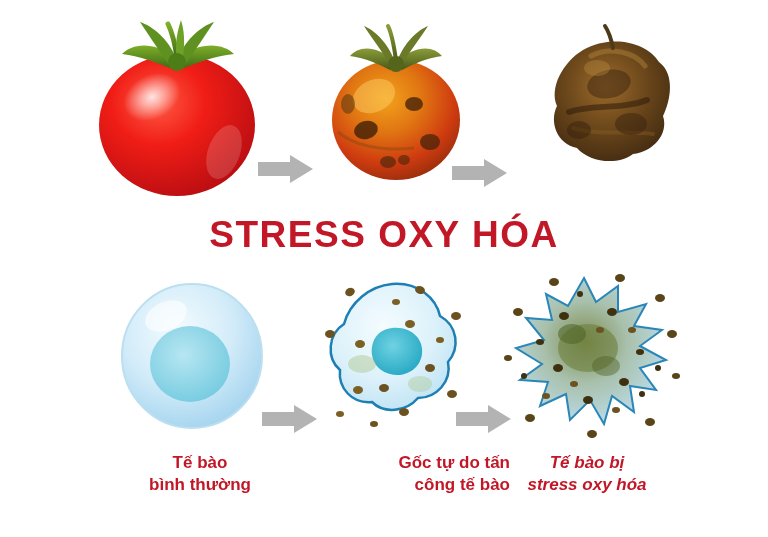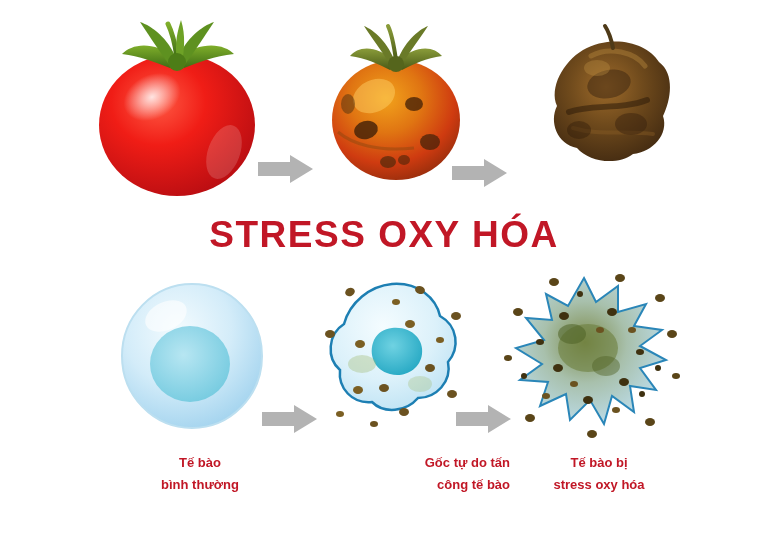--- a/index.html
+++ b/index.html
@@ -74,29 +74,29 @@
     font-family: "Liberation Sans", sans-serif;
   }
 
   
   .caption {
     position: absolute;
     top: 452px;
     width: 230px;
     text-align: center;
     color: #c11726;
-    font-size: 13px;
+    font-size: 17px;
     font-weight: bold;
     line-height: 22px;
     font-family: "Liberation Sans", sans-serif;
     white-space: pre-line;
   }
   .caption.p1 { left: 85px; }
   .caption.p2 { left: 280px; text-align: right; }
-  .caption.p3 { left: 484px; }
+  .caption.p3 { left: 472px; font-style: italic; }
 </style>
 </head>
 <body>
 
 <div class="stage">
 
   <div class="row-tomato">
 
     <div class="tomato-slot s1">
       <svg width="200" height="190" viewBox="0 0 200 190">

